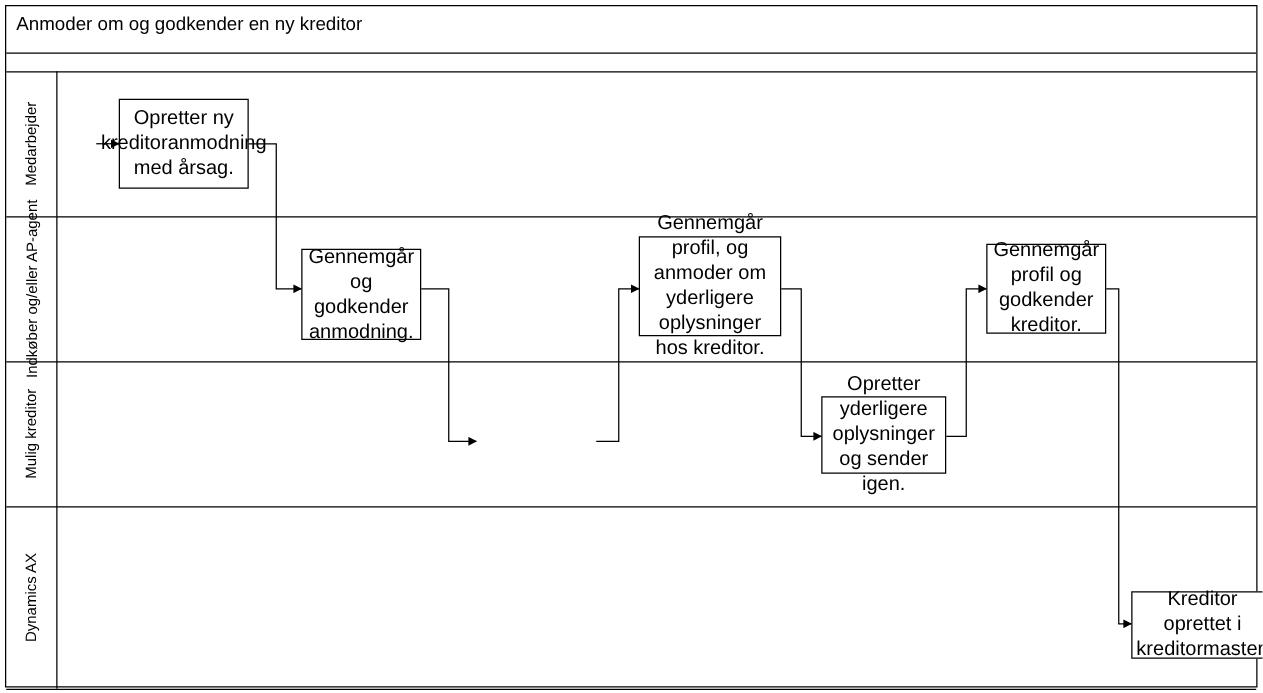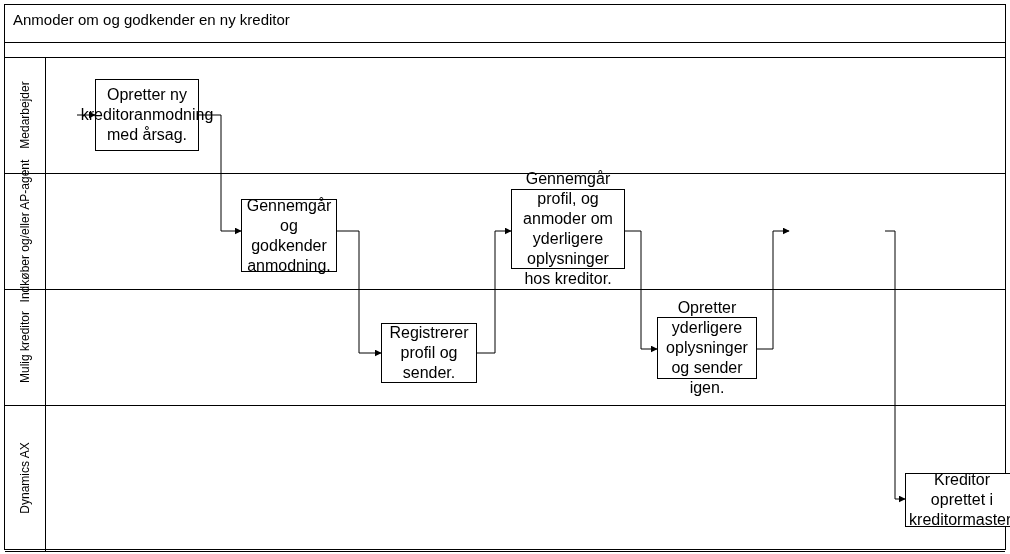--- a/index.html
+++ b/index.html
@@ -103,29 +103,29 @@
       </div>
     </div>
 
     <div class="lane" style="top:116px; height:116px;">
       <div class="lane-head">
         <span>Indkøber og/eller AP-agent</span>
       </div>
       <div class="lane-body">
         <div class="step" style="left:196px; top:26px; width:96px; height:73px;">Gennemgår og godkender anmodning.</div>
         <div class="step" style="left:466px; top:16px; width:114px; height:80px;">Gennemgår profil, og anmoder om yderligere oplysninger hos kreditor.</div>
+        <div class="step" style="left:744px; top:22px; width:96px; height:72px;">Gennemgår profil og godkender kreditor.</div>
       </div>
     </div>
 
     <div class="lane" style="top:232px; height:116px;">
       <div class="lane-head">
         <span>Mulig kreditor</span>
       </div>
       <div class="lane-body">
-        <div class="step" style="left:336px; top:34px; width:96px; height:60px;">Registrerer profil og sender.</div>
         <div class="step" style="left:612px; top:28px; width:100px; height:62px;">Opretter yderligere oplysninger og sender igen.</div>
       </div>
     </div>
 
     <div class="lane" style="top:348px; height:146px;">
       <div class="lane-head">
         <span>Dynamics AX</span>
       </div>
       <div class="lane-body">
         <div class="step" style="left:860px; top:68px; width:114px; height:54px;">Kreditor oprettet i kreditormaster.</div>

